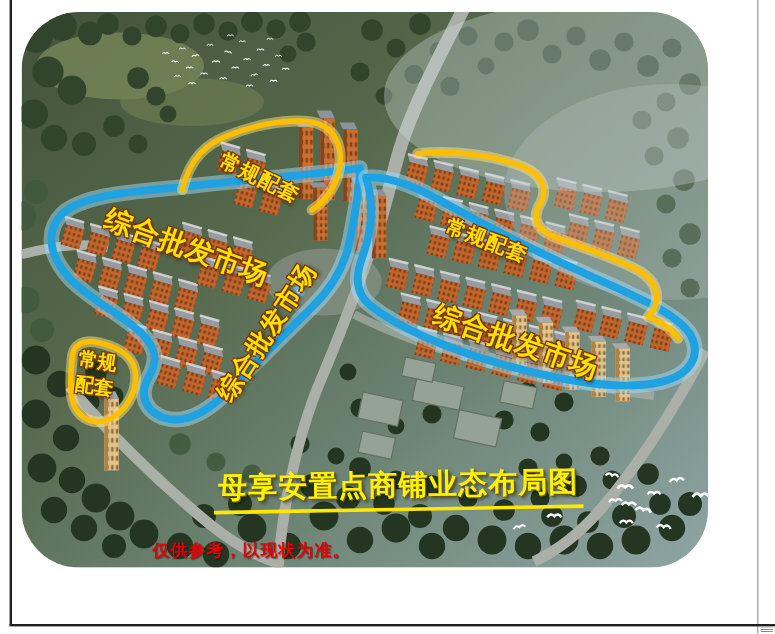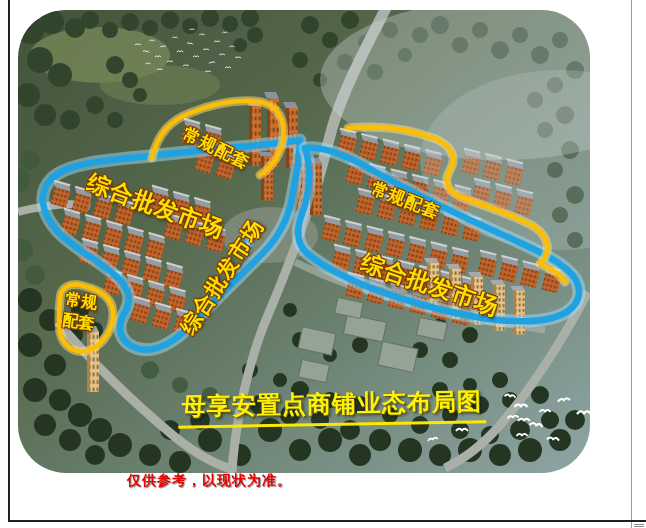--- a/index.html
+++ b/index.html
@@ -18,21 +18,21 @@
   #lblWM{left:186px;top:318px;transform:rotate(-57deg);font-size:21px;letter-spacing:1px;}
   #lblWR{left:362px;top:246px;transform:rotate(19deg);font-size:23px;letter-spacing:1px;}
   #lblST{left:184px;top:121px;transform:rotate(26deg);font-size:17px;letter-spacing:1px;}
   #lblSR{left:372px;top:176px;transform:rotate(21deg);font-size:17px;letter-spacing:1px;}
   #lblSL{left:64px;top:289px;transform:rotate(8deg);font-size:16px;line-height:1.3;text-align:center;}
   #lblSL .blk{display:block;}
   .map-title{position:absolute;left:178px;top:388px;font-size:24px;font-weight:bold;color:#fff200;
     letter-spacing:1px;white-space:nowrap;z-index:6;transform:rotate(-1deg);
     border-bottom:3px solid #ffe800;padding:0 4px 3px 4px;
     text-shadow:1px 1px 0 #6b5a00,2px 2px 3px rgba(0,0,0,.55);}
-  .disclaimer{position:absolute;left:127px;top:472px;font-size:14px;font-weight:bold;color:#e60000;
+  .disclaimer{position:absolute;left:127px;top:450px;font-size:14px;font-weight:bold;color:#e60000;
     letter-spacing:1px;white-space:nowrap;z-index:6;text-shadow:1px 1px 1px rgba(0,0,0,.45);}
 </style>
 </head>
 <body>
 
 <div class="page">
 
   <svg class="scene" width="646" height="528" viewBox="0 0 646 528">
     <defs>
       <clipPath id="photoClip">

